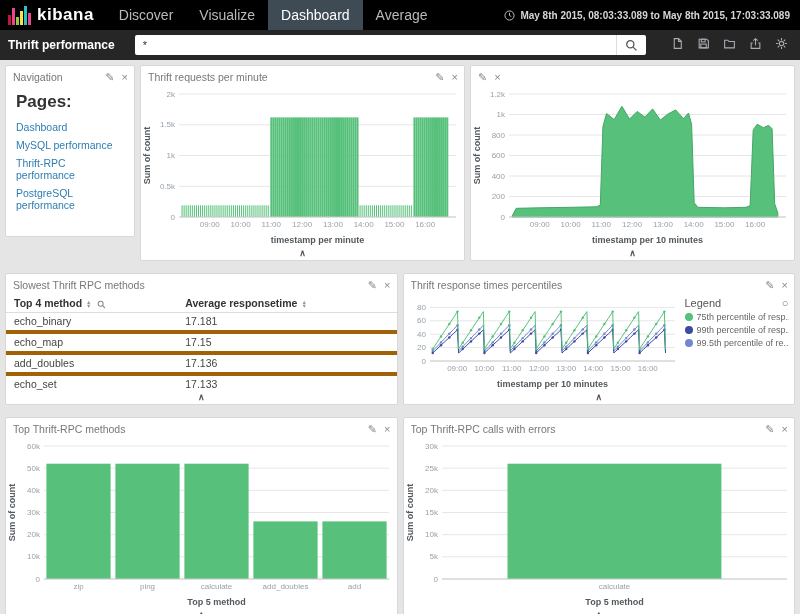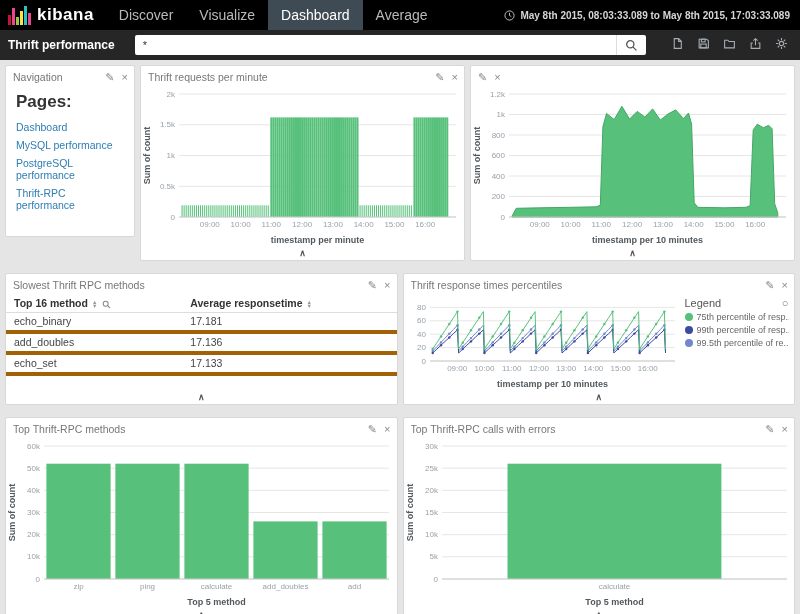--- a/index.html
+++ b/index.html
@@ -165,22 +165,22 @@
           <span class="panel-actions">
             <span>✎</span>
             <span>×</span>
           </span>
         </div>
         <div class="nav-body">
           <h2>Pages:</h2>
           <div id="nav-links">
               <a class="nav-link">Dashboard</a>
               <a class="nav-link">MySQL performance</a>
+              <a class="nav-link">Thrift-RPC performance</a>
               <a class="nav-link">PostgreSQL performance</a>
-              <a class="nav-link">Thrift-RPC performance</a>
             </div>
         </div>
       </section>
 
       <section class="panel">
         <div class="panel-header">
           <span class="panel-title">Thrift requests per minute</span>
           <span class="panel-actions">
             <span>✎</span>
             <span>×</span>
@@ -394,39 +394,43 @@
           <span class="panel-title">Slowest Thrift RPC methods</span>
           <span class="panel-actions">
             <span>✎</span>
             <span>×</span>
           </span>
         </div>
         <div class="table-body">
           <table class="methods">
             <thead>
                 <tr id="tbl-head">
-                  <th><span>Top 16 method</span><span class="sort">
+                  <th><span>Top 4 method</span><span class="sort">
                       <span>▲</span>
                       <span>▼</span>
                     </span><span class="th-mag">
                       <svg width="9" height="9" viewBox="0 0 13 13">
                         <circle cx="5.3" cy="5.3" r="3.6" fill="none" stroke="#888888" stroke-width="1.5"></circle>
                         <line x1="8.1" y1="8.1" x2="11.6" y2="11.6" stroke="#888888" stroke-width="1.5"></line>
                       </svg>
                     </span></th>
                   <th><span>Average responsetime</span><span class="sort">
                       <span>▲</span>
                       <span>▼</span>
                     </span></th>
                 </tr>
               </thead>
             <tbody id="tbl-body">
                 <tr>
                   <td>echo_binary</td>
                   <td>17.181</td>
+                </tr>
+                <tr>
+                  <td>echo_map</td>
+                  <td>17.15</td>
                 </tr>
                 <tr>
                   <td>add_doubles</td>
                   <td>17.136</td>
                 </tr>
                 <tr>
                   <td>echo_set</td>
                   <td>17.133</td>
                 </tr>
               </tbody>

